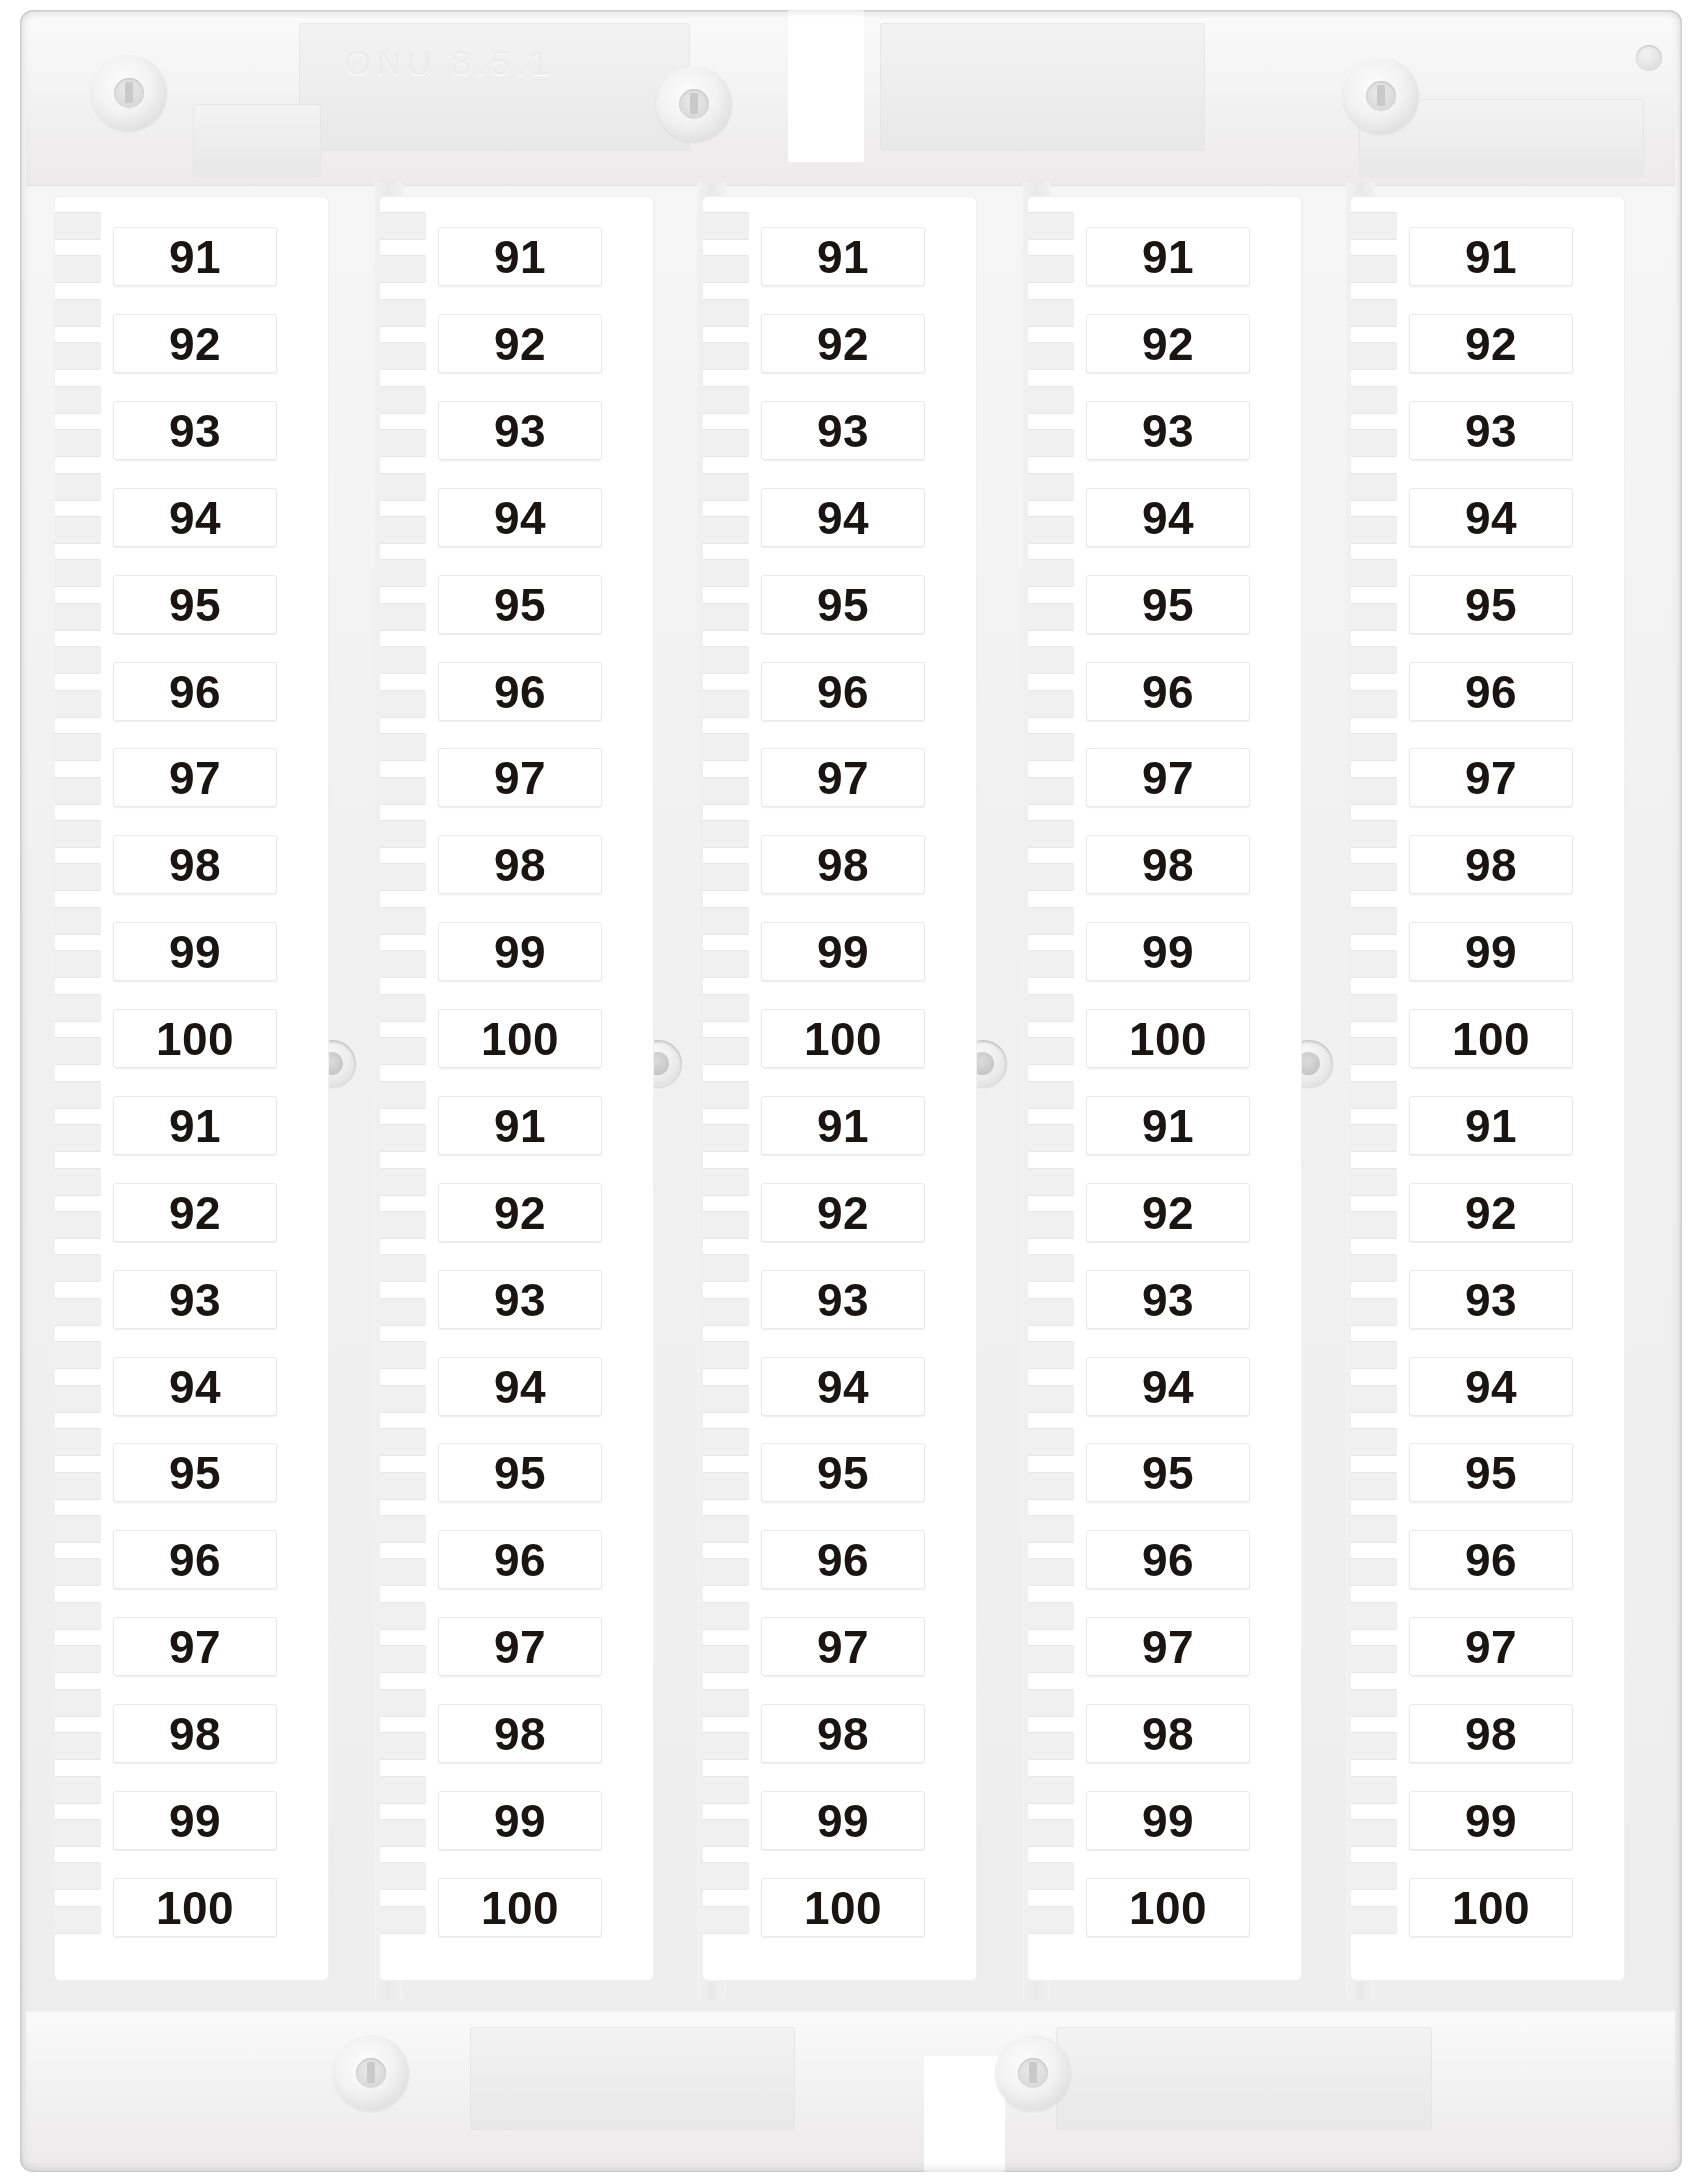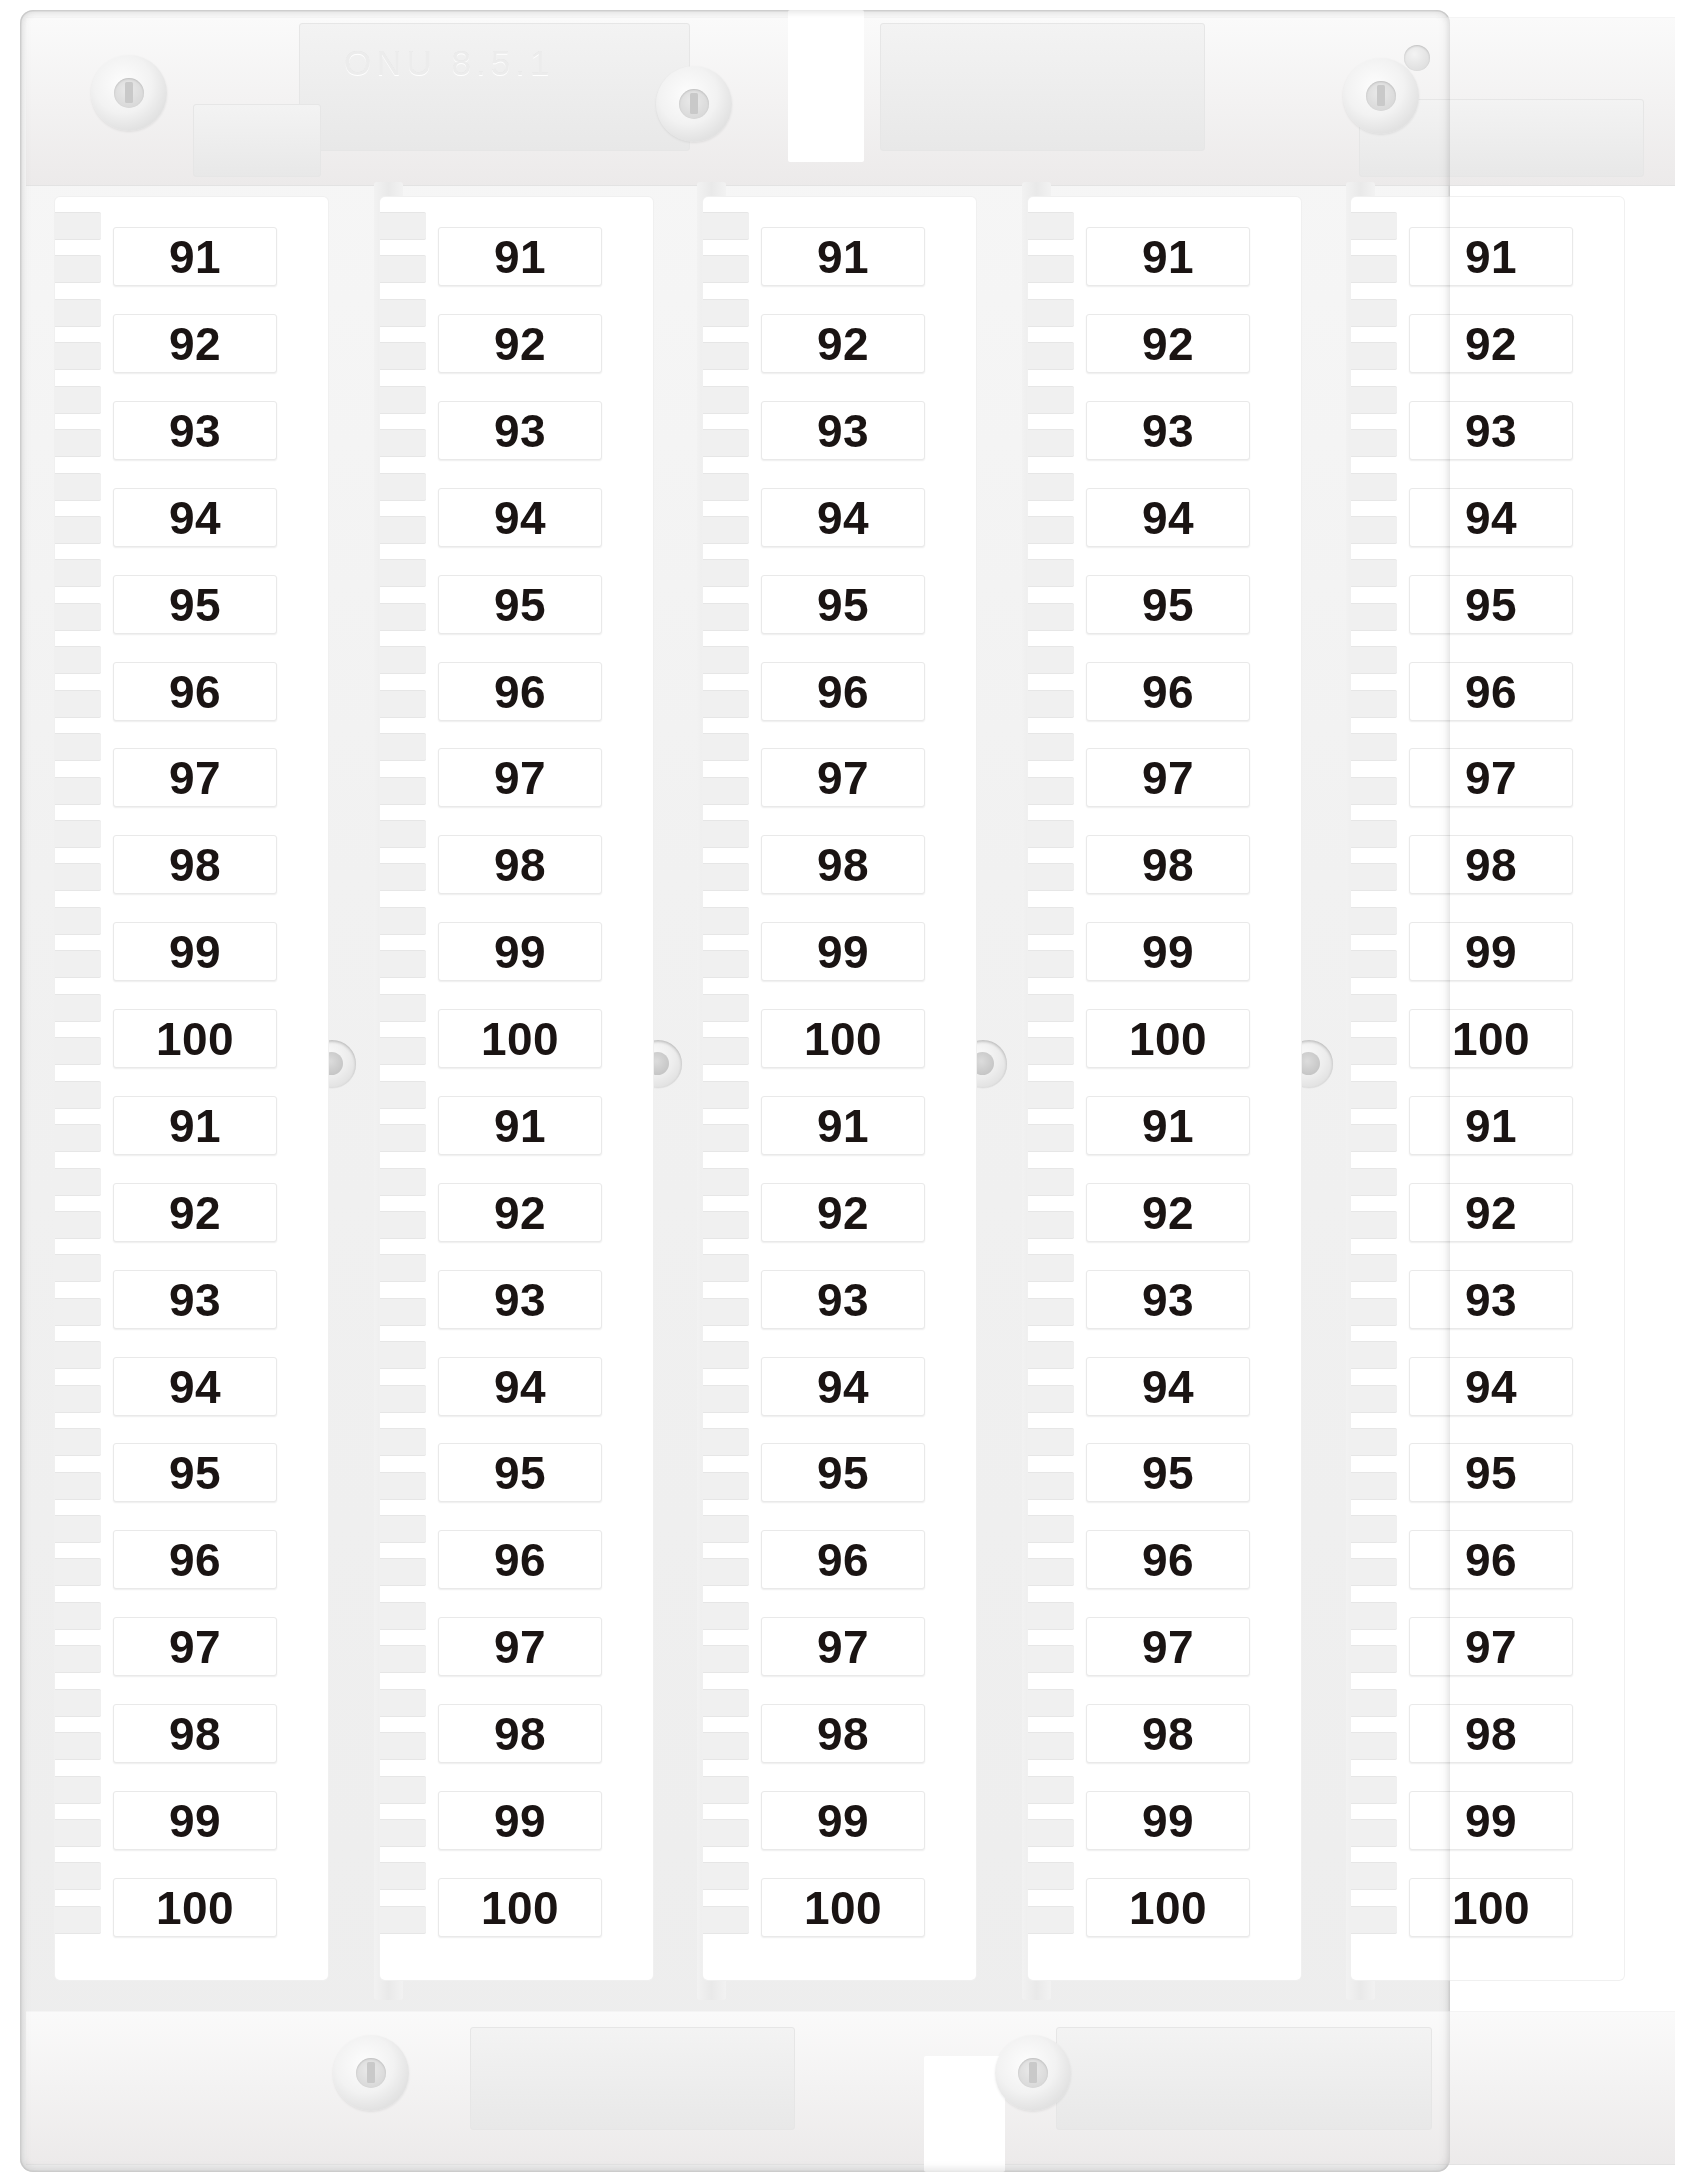--- a/index.html
+++ b/index.html
@@ -18,21 +18,21 @@
     height: 2183px;
     background: #ffffff;
     overflow: hidden;
   }
 
   
   .carrier {
     position: absolute;
     left: 20px;
     top: 10px;
-    width: 1430px;
+    width: 1662px;
     height: 2162px;
     background: linear-gradient(180deg,#f7f7f7 0%, #f1f1f1 40%, #ededed 100%);
     border-radius: 13px;
     box-shadow: inset 0 0 0 1.5px #e2e2e2;
   }
   
   .carrier::after {
     content: "";
     position: absolute;
     inset: 0;

